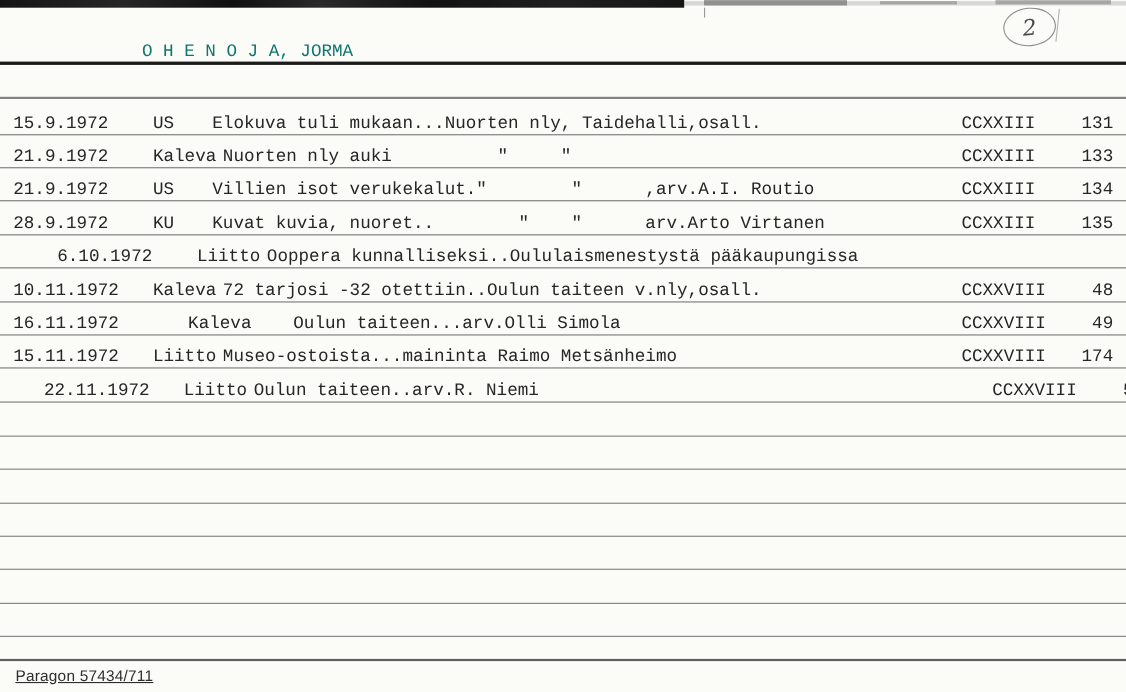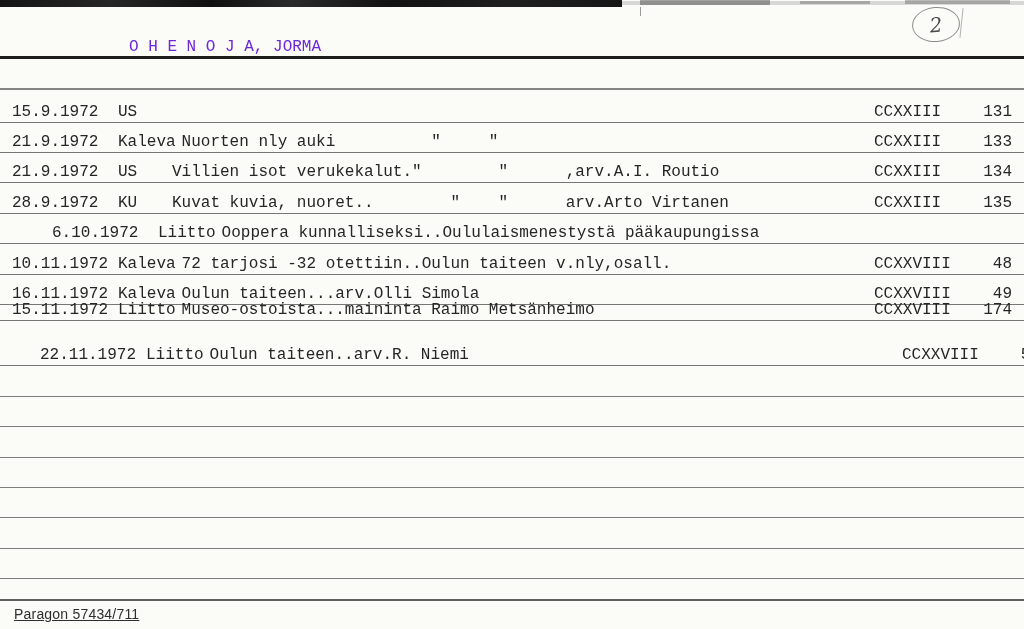--- a/index.html
+++ b/index.html
@@ -19,35 +19,35 @@
   .vline1{left:640px;top:7px;width:1px;height:9px;background:#9a9a9a;}
   .vline2{left:961px;top:8px;width:1px;height:30px;background:#b3b3b3;transform:rotate(6deg);}
   .page-badge{
     position:absolute;left:912px;top:7px;width:48px;height:35px;
     border:1.6px solid #8c8c8c;border-radius:50%;transform:rotate(-5deg);
     display:flex;align-items:center;justify-content:center;
     font-family:"DejaVu Serif",serif;font-style:italic;font-size:20px;color:#4a4a4a;
     box-sizing:border-box;
   }
   .header-name{
-    position:absolute;left:129px;top:38px;font-size:16px;white-space:pre;color:#6d28d9;
+    position:absolute;left:129px;top:38px;font-size:16px;white-space:pre;color:#0f766e;
   }
   .hline1{left:0;top:56px;width:1024px;height:2.5px;background:#1c1c1c;}
   .hline2{left:0;top:88px;width:1024px;height:1.8px;background:#6f6f6f;opacity:.85;}
   #rows{position:absolute;left:0;top:0;width:835px;height:629px;}
   .row{
     position:absolute;left:0;width:1024px;height:20.4px;
     border-bottom:1.5px solid var(--rule,#767676);
     box-sizing:content-box;
     display:flex;align-items:flex-end;
     font-size:16px;line-height:20px;white-space:pre;
   }
   .row.empty{border-bottom:1.4px solid #7e7e7e;}
   .entry-date{flex:none;width:106px;padding-left:12px;}
-  .entry-source{flex:none;min-width:48px;margin-right:6px;}
+  .entry-source{flex:none;min-width:48px;margin-right:6px;margin-left:21px;}
   .entry-text{flex:1 1 auto;overflow:hidden;}
   .entry-ref{
     position:absolute;right:12px;bottom:0;width:138px;
     display:flex;justify-content:space-between;line-height:20px;
   }
   .footer-line{left:0;top:599px;width:1024px;height:1.6px;background:#5f5f5f;}
   .print-code{
     position:absolute;left:14px;top:606px;
     font-family:"Liberation Sans","DejaVu Sans",sans-serif;
     font-size:14px;color:#2e2e2e;letter-spacing:.2px;text-decoration:underline;
@@ -69,20 +69,21 @@
 </div>
 
 <div class="header-name">O H E N O J A, JORMA</div>
 <div class="artifact hline1"></div>
 <div class="artifact hline2"></div>
 
 <div id="rows">
     <div class="row" style="top: 101.2px;">
     <span class="entry-date">15.9.1972</span>
     <span class="entry-source">US</span>
+    <span class="entry-text">Elokuva tuli mukaan...Nuorten nly, Taidehalli,osall.</span>
     <span class="entry-ref">
       <span>CCXXIII</span>
       <span>131</span>
     </span>
   </div>
     <div class="row" style="top: 131.65px;">
     <span class="entry-date">21.9.1972</span>
     <span class="entry-source">Kaleva</span>
     <span class="entry-text">Nuorten nly auki          "     "</span>
     <span class="entry-ref">
@@ -115,30 +116,30 @@
   </div>
     <div class="row" style="top: 253.45px;">
     <span class="entry-date">10.11.1972</span>
     <span class="entry-source">Kaleva</span>
     <span class="entry-text">72 tarjosi -32 otettiin..Oulun taiteen v.nly,osall.</span>
     <span class="entry-ref">
       <span>CCXXVIII</span>
       <span>48</span>
     </span>
   </div>
-    <div class="row" style="top: 283.9px;">
+    <div class="row" style="top: 283.9px; gap: 32px;">
     <span class="entry-date">16.11.1972</span>
     <span class="entry-source">Kaleva</span>
     <span class="entry-text">Oulun taiteen...arv.Olli Simola</span>
     <span class="entry-ref">
       <span>CCXXVIII</span>
       <span>49</span>
     </span>
   </div>
-    <div class="row" style="top: 300px;">
+    <div class="row" style="top: 314px;">
     <span class="entry-date">15.11.1972</span>
     <span class="entry-source">Liitto</span>
     <span class="entry-text">Museo-ostoista...maininta Raimo Metsänheimo</span>
     <span class="entry-ref">
       <span>CCXXVIII</span>
       <span>174</span>
     </span>
   </div>
     <div class="row" style="top: 344.8px; padding-left: 28px;">
     <span class="entry-date">22.11.1972</span>

